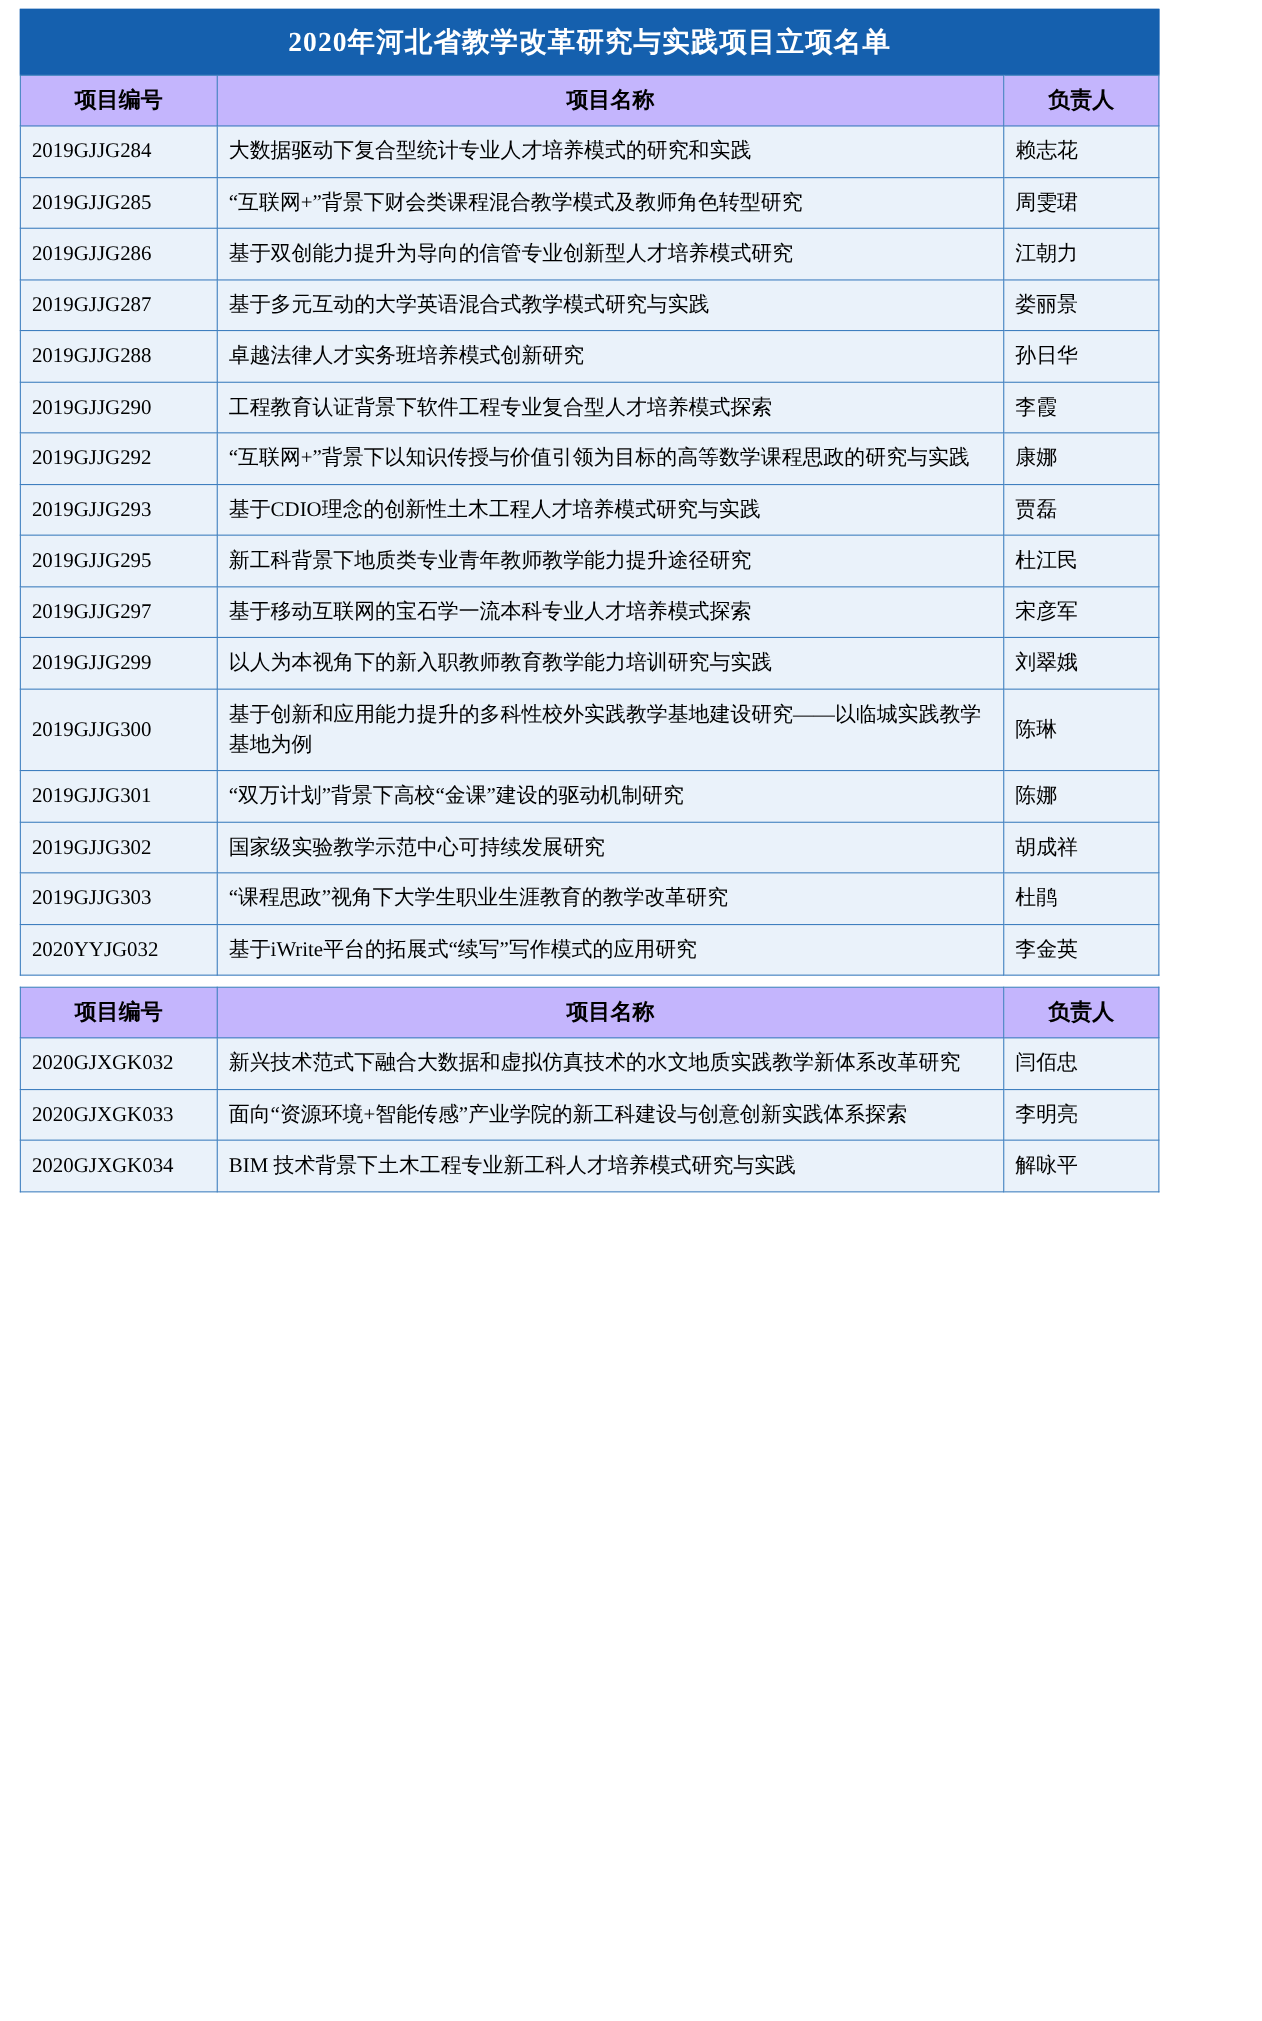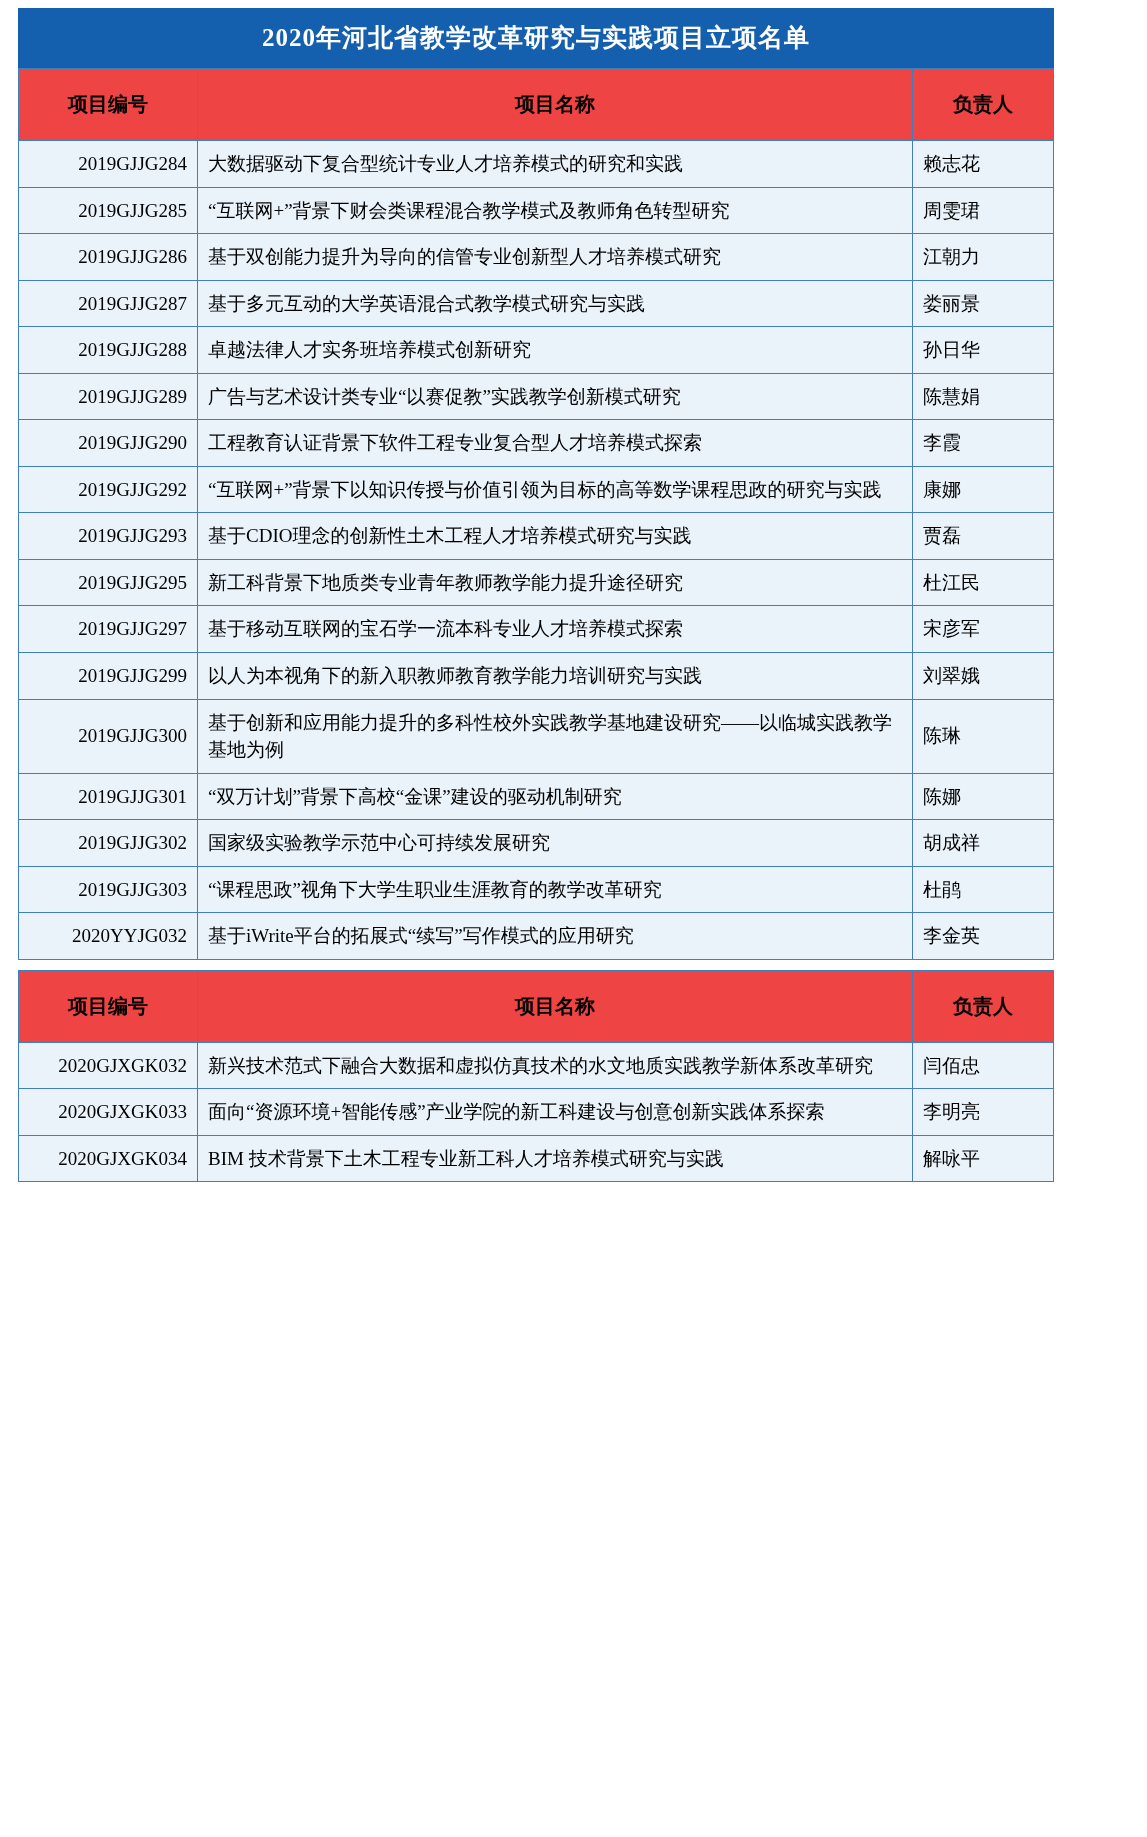--- a/index.html
+++ b/index.html
@@ -39,26 +39,26 @@
     padding: 9px 10px;
     font-size: 19px;
     line-height: 1.45;
     vertical-align: middle;
     background: #eaf2fa;
   }
   table.grid th {
     text-align: center;
     font-weight: bold;
     font-size: 20px;
-    background: #ef4444;
-    padding: 21px 10px;
+    background: #c4b5fd;
+    padding: 8px 10px;
   }
   td.col-code, th.col-code {
     width: 158px;
-    text-align: right;
+    text-align: left;
     white-space: nowrap;
     font-size: 19px;
   }
   td.col-name, th.col-name {
     text-align: left;
   }
   td.col-leader, th.col-leader {
     width: 120px;
     text-align: left;
     white-space: nowrap;
@@ -105,25 +105,20 @@
           <td class="col-code">2019GJJG287</td>
           <td class="col-name">基于多元互动的大学英语混合式教学模式研究与实践</td>
           <td class="col-leader">娄丽景</td>
         </tr>
         <tr>
           <td class="col-code">2019GJJG288</td>
           <td class="col-name">卓越法律人才实务班培养模式创新研究</td>
           <td class="col-leader">孙日华</td>
         </tr>
         <tr>
-          <td class="col-code">2019GJJG289</td>
-          <td class="col-name">广告与艺术设计类专业“以赛促教”实践教学创新模式研究</td>
-          <td class="col-leader">陈慧娟</td>
-        </tr>
-        <tr>
           <td class="col-code">2019GJJG290</td>
           <td class="col-name">工程教育认证背景下软件工程专业复合型人才培养模式探索</td>
           <td class="col-leader">李霞</td>
         </tr>
         <tr>
           <td class="col-code">2019GJJG292</td>
           <td class="col-name">“互联网+”背景下以知识传授与价值引领为目标的高等数学课程思政的研究与实践</td>
           <td class="col-leader">康娜</td>
         </tr>
         <tr>

